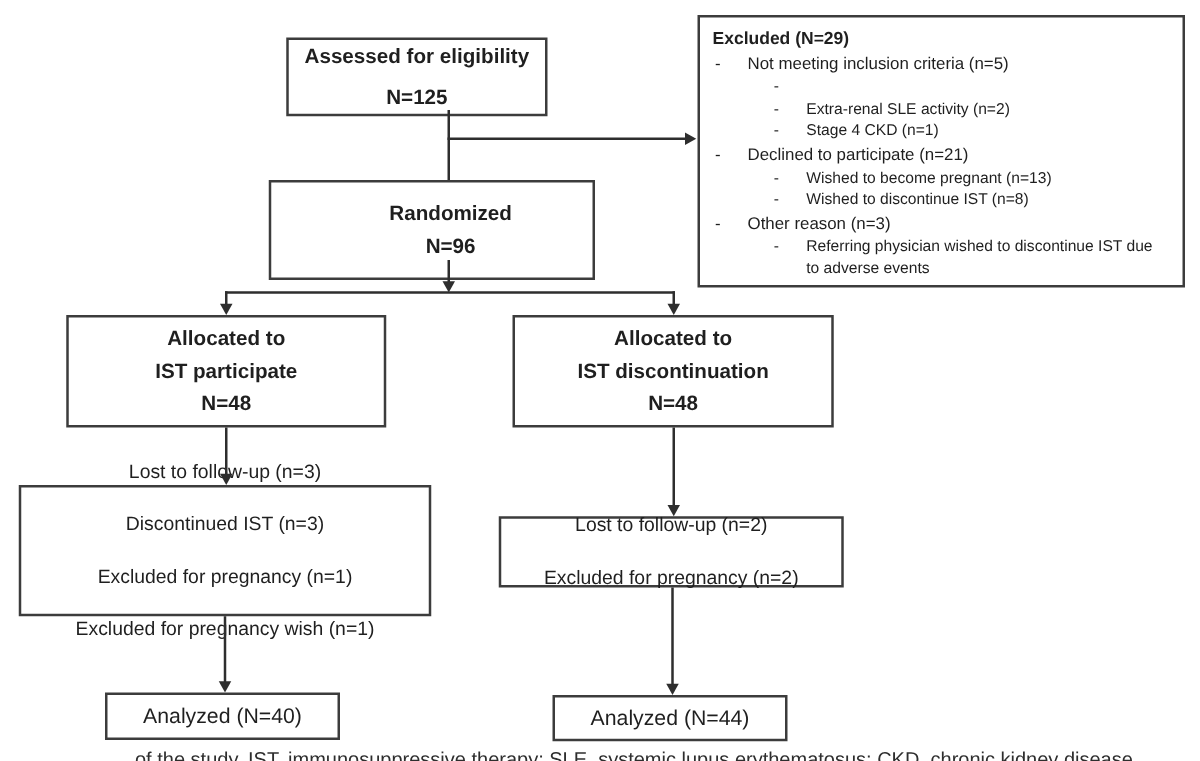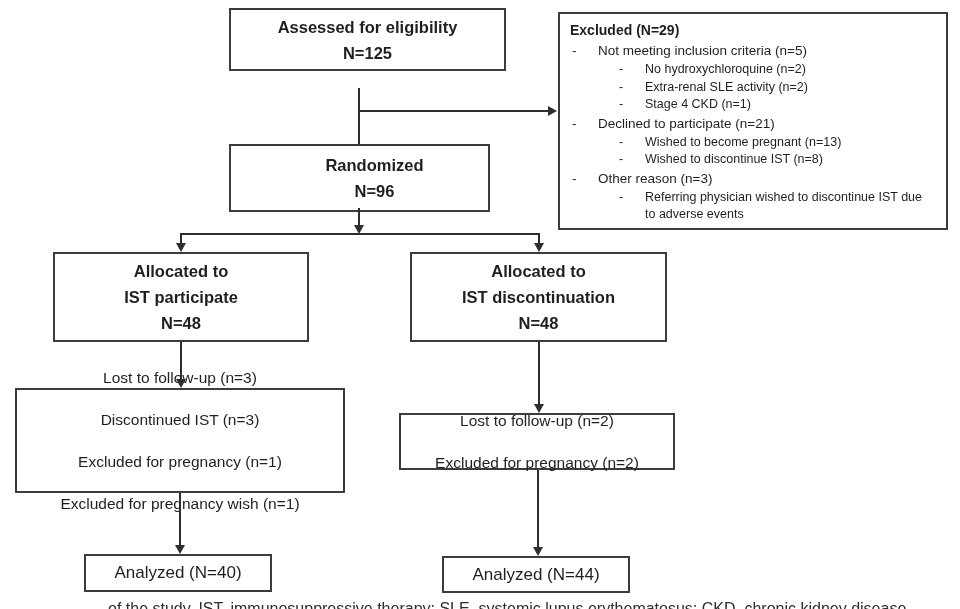--- a/index.html
+++ b/index.html
@@ -62,35 +62,34 @@
     font-size: 16px; line-height: 18px;
     color: #2e2e2e;
     white-space: nowrap;
   }
 </style>
 </head>
 <body>
 
 <div class="canvas">
 
-  <div class="box center-box bold-lines" style="left:229px; top:8px; width:277px; height:63px;">
+  <div class="box center-box bold-lines" style="left:229px; top:30px; width:209px; height:63px;justify-content:space-between;">
     <div>Assessed for eligibility</div>
     <div>N=125</div>
   </div>
 
   <div class="box excluded-box" style="left:558px; top:12px; width:390px; height:218px;">
     <div class="ex-title">Excluded (N=29)</div>
 
     <div class="ex-l1">
       <span class="dash">-</span>
       <span>Not meeting inclusion criteria (n=5)</span>
     </div>
     <div class="ex-l2">
       <span class="dash">-</span>
-      <span class="txt">No hydroxychloroquine (n=2)</span>
     </div>
     <div class="ex-l2">
       <span class="dash">-</span>
       <span class="txt">Extra-renal SLE activity (n=2)</span>
     </div>
     <div class="ex-l2">
       <span class="dash">-</span>
       <span class="txt">Stage 4 CKD (n=1)</span>
     </div>
 
@@ -110,21 +109,21 @@
     <div class="ex-l1">
       <span class="dash">-</span>
       <span>Other reason (n=3)</span>
     </div>
     <div class="ex-l2">
       <span class="dash">-</span>
       <span class="txt">Referring physician wished to discontinue IST due to adverse events</span>
     </div>
   </div>
 
-  <div class="box center-box bold-lines" style="left:229px; top:144px; width:261px; height:68px;padding-left:30px;">
+  <div class="box center-box bold-lines" style="left:215px; top:144px; width:261px; height:80px;padding-left:30px;">
     <div>Randomized</div>
     <div>N=96</div>
   </div>
 
   <div class="box center-box bold-lines" style="left:53px; top:252px; width:256px; height:90px;">
     <div>Allocated to</div>
     <div>IST participate</div>
     <div>N=48</div>
   </div>
 

